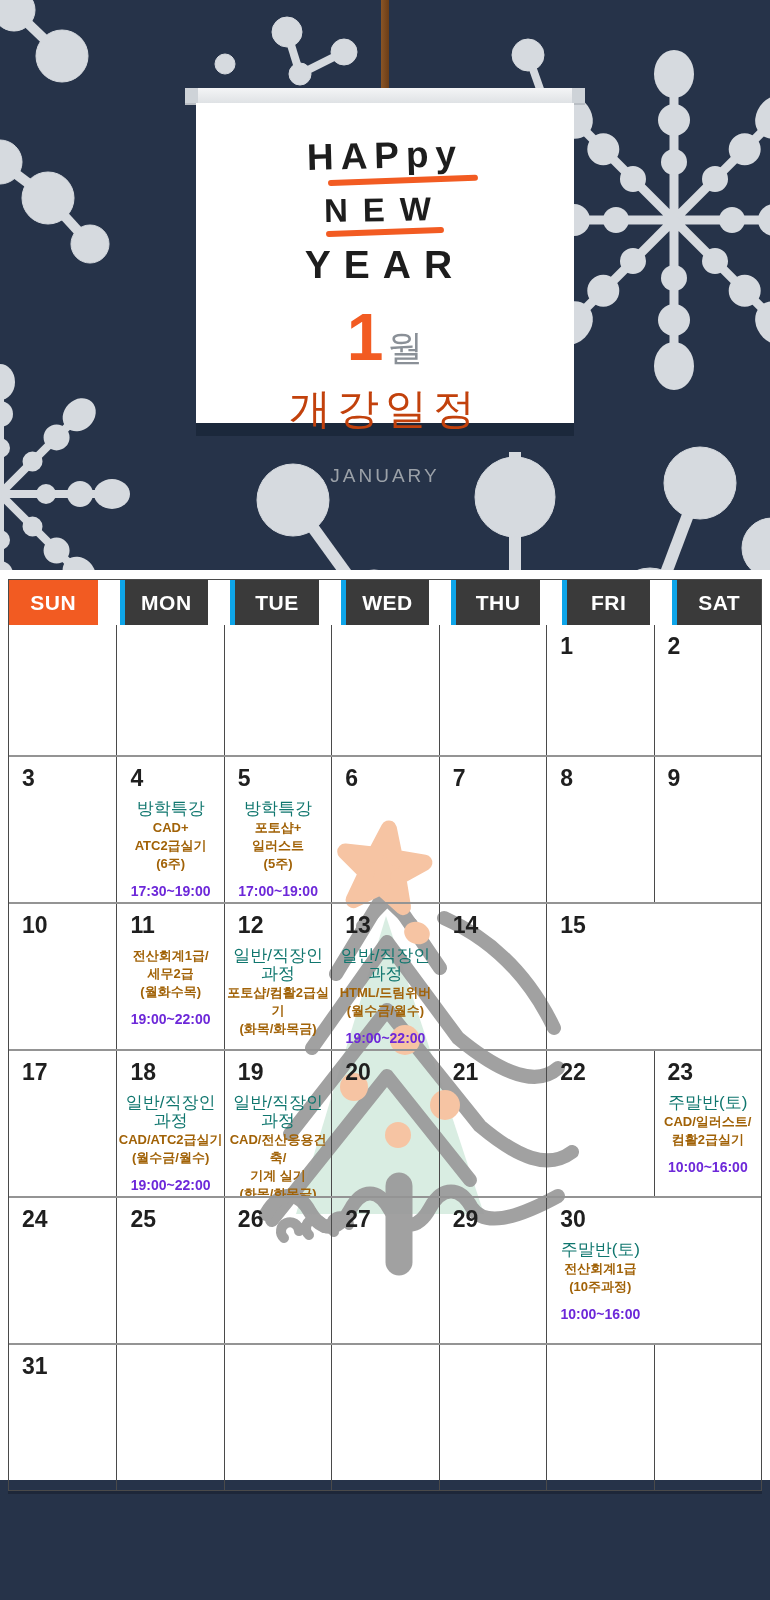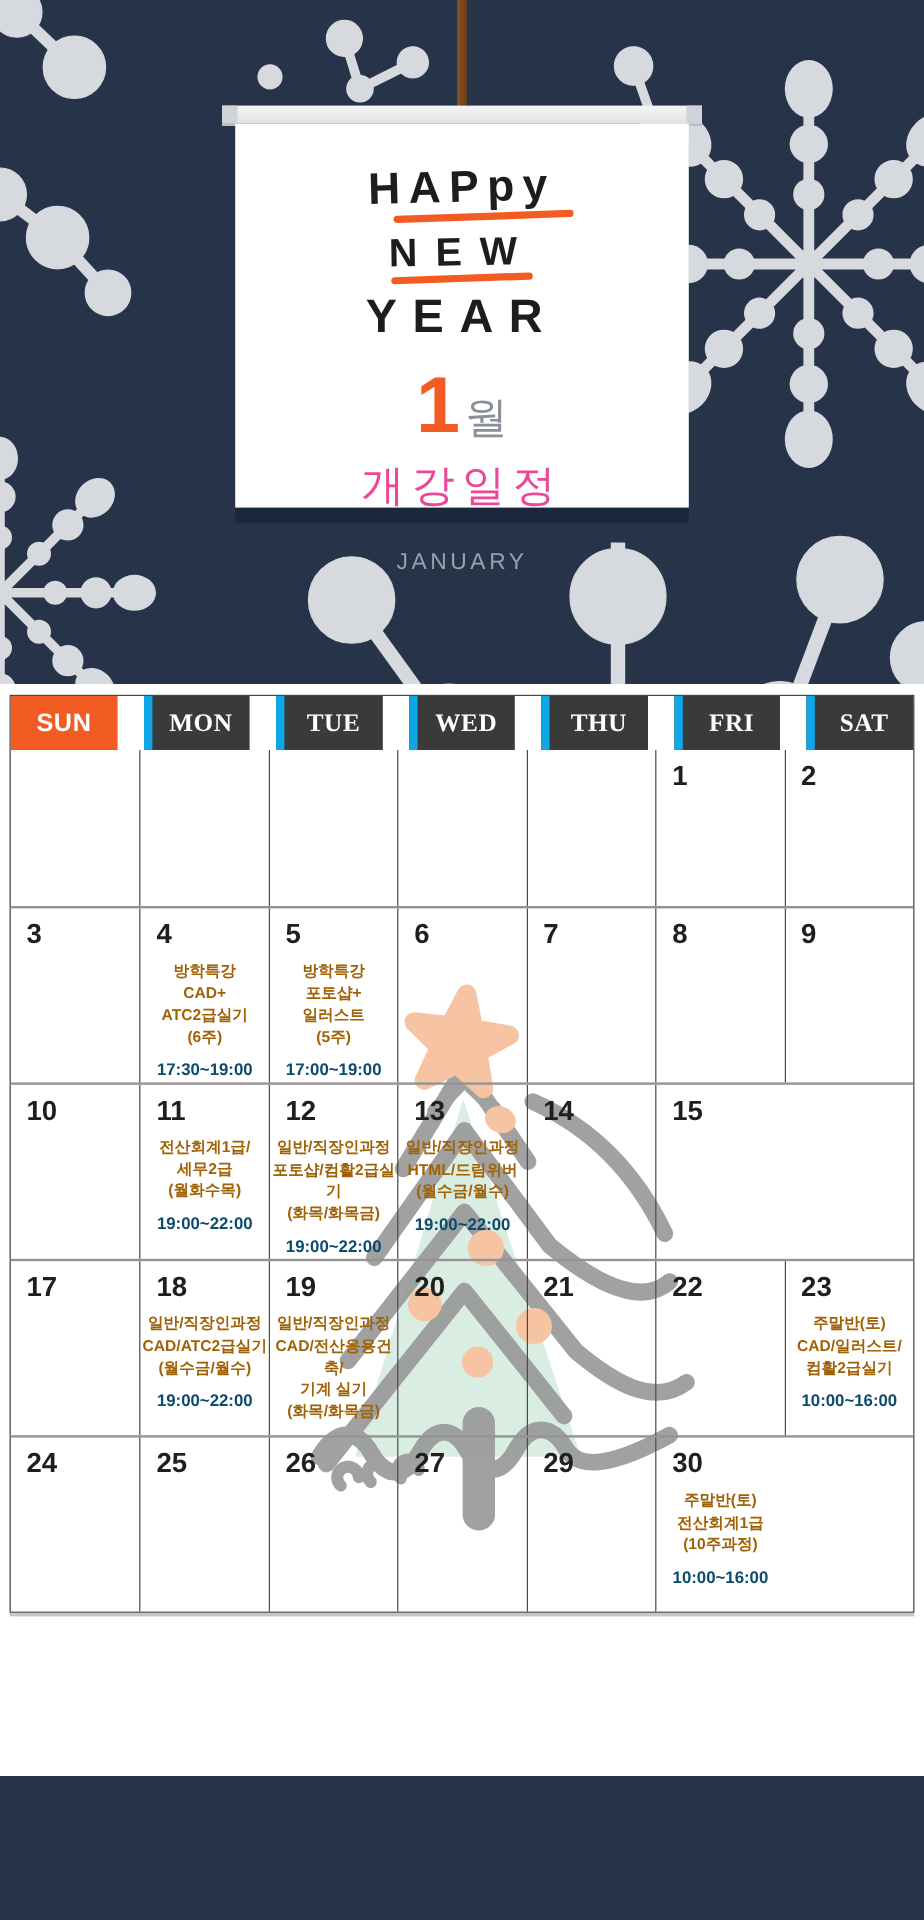--- a/index.html
+++ b/index.html
@@ -36,46 +36,46 @@
   .hny-line{font-weight:700;color:#1d1d1d;line-height:1.05;}
   .hny-1{font-size:37px;letter-spacing:7px;transform:rotate(-1.5deg);}
   .hny-2{font-size:33px;letter-spacing:15px;margin-top:9px;transform:rotate(-1deg);}
   .hny-3{font-size:39px;letter-spacing:13px;margin-top:10px;}
   .orange-underline{height:6px;background:#f25b22;border-radius:3px;margin:2px auto 0;}
   .ou-1{width:150px;transform:rotate(-2deg) translateX(18px);}
   .ou-2{width:118px;transform:rotate(-2deg);}
   .month-row{margin-top:18px;display:flex;justify-content:center;align-items:baseline;}
   .month-num{font-size:66px;font-weight:700;color:#f25b22;line-height:1;}
   .month-suffix{font-size:36px;color:#8a9097;margin-left:4px;font-weight:400;}
-  .poster-subtitle{font-size:36px;color:#ec4899;letter-spacing:6px;margin-top:8px;font-weight:400;}
+  .poster-subtitle{font-size:42px;color:#c2410c;letter-spacing:6px;margin-top:8px;font-weight:400;}
   .poster-month-en{font-size:19px;color:#9ba1a8;letter-spacing:3px;margin-top:28px;font-weight:400;}
   
   .calendar-section{position:absolute;left:0;top:570px;width:770px;height:910px;background:#fff;}
   .tree-doodle{position:absolute;left:0;top:0;z-index:1;pointer-events:none;}
   .calendar{
     position:absolute;left:8px;top:9px;width:754px;z-index:2;
     border:1px solid #4a4a4a;box-sizing:border-box;background:transparent;
     box-shadow:0 3px 0 rgba(0,0,0,.22);
   }
   .weekday-row{display:grid;grid-template-columns:repeat(7,1fr);height:45px;gap:22px;}
   .wd{
     background:#3a3a3a;color:#fff;font-size:21px;font-weight:700;letter-spacing:.5px;
     display:flex;align-items:center;justify-content:center;
   }
-  .wd + .wd{border-left:7px solid #0ea5e9;font-family:Liberation Serif, serif;}
+  .wd + .wd{border-left:5px solid #0ea5e9;}
   .wd.sun{background:#f25b22;border-left:none;}
   .week{display:grid;grid-template-columns:repeat(7,1fr);height:145px;border-top:2px solid #949494;}
   .week.first{height:130px;border-top:none;}
   .cell{overflow:hidden;background:transparent;}
   .cell + .cell{border-left:1px solid #4a4a4a;}
   .num{font-size:23px;font-weight:700;color:#1f1f1f;text-align:left;padding:9px 0 0 13px;line-height:1.1;}
   .entry{margin-top:9px;text-align:center;}
-  .tag{color:#a16207;font-size:13px;font-weight:700;line-height:18px;margin-bottom:1px;}
+  .tag{color:#0f766e;font-size:17px;font-weight:400;line-height:18px;margin-bottom:1px;}
   .line{color:#a16207;font-size:13px;font-weight:700;line-height:18px;}
-  .time{color:#0c4a6e;font-size:14px;font-weight:700;line-height:18px;margin-top:9px;}
+  .time{color:#6d28d9;font-size:14px;font-weight:700;line-height:18px;margin-top:9px;}
   
   .bottom-banner{
     position:absolute;left:0;top:1480px;width:770px;height:120px;
     background:#263349;overflow:hidden;
   }
 </style>
 </head>
 <body>
 
 <div class="top-banner">
@@ -353,20 +353,31 @@
           <div class="cell">
             <div class="num">30</div>
             <div class="entry">
               <div class="tag">주말반(토)</div>
               <div class="line">전산회계1급</div>
               <div class="line">(10주과정)</div>
               <div class="time">10:00~16:00</div>
             </div>
           </div>
         </div>
+        <div class="week">
+          <div class="cell">
+            <div class="num">31</div>
+          </div>
+          <div class="cell"></div>
+          <div class="cell"></div>
+          <div class="cell"></div>
+          <div class="cell"></div>
+          <div class="cell"></div>
+          <div class="cell"></div>
+        </div>
       </div>
   </div>
 </div>
 
 <div class="bottom-banner">
   <svg width="770" height="120" viewBox="0 0 120 0 ">
     <defs>
       <g id="sp3" stroke="#d6dadf" fill="#d6dadf">
         <line x1="0" y1="0" x2="0" y2="-108" stroke-width="8"></line>
         <circle cx="0" cy="-42" r="10" stroke="none"></circle>

